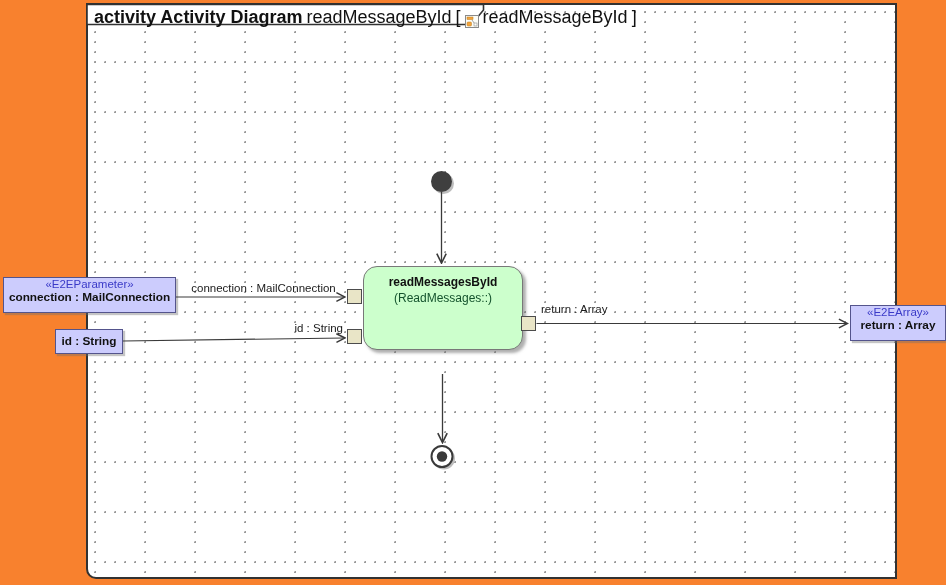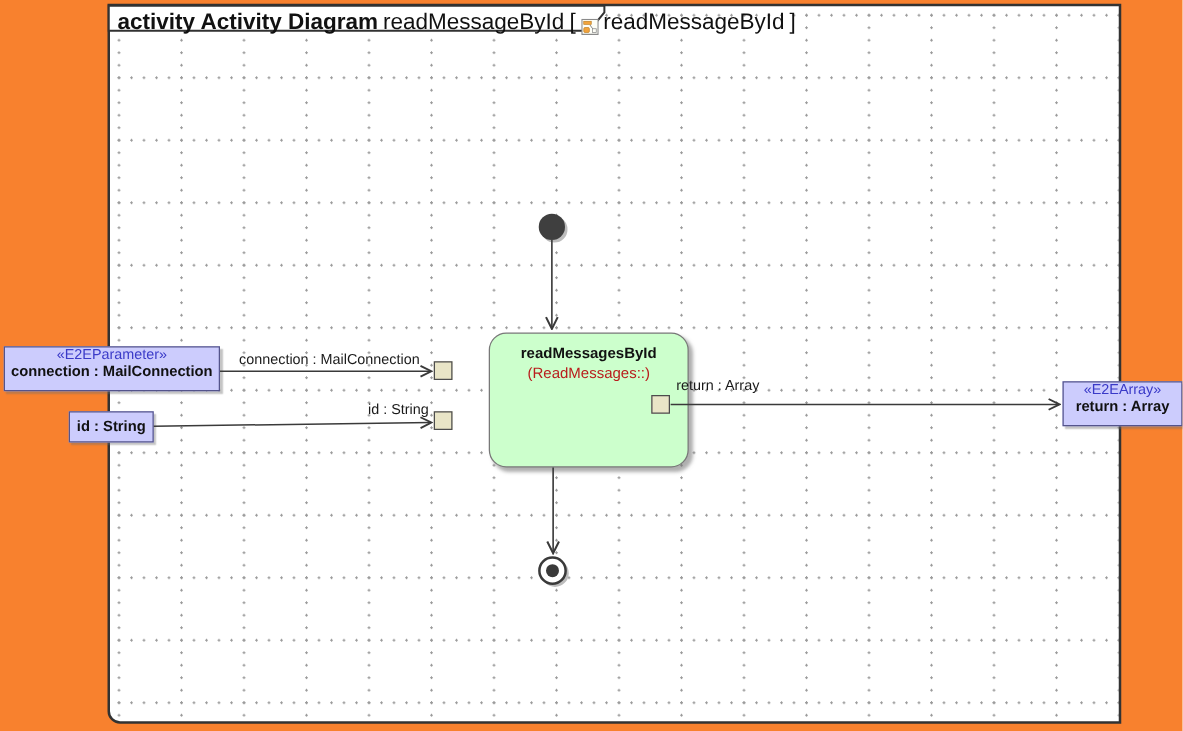--- a/index.html
+++ b/index.html
@@ -37,28 +37,28 @@
   
   .frame-tab-text{
     position:absolute;left:94px;top:7px;z-index:3;
     display:inline-flex;align-items:center;gap:4px;
     font-size:18px;white-space:nowrap;
   }
   .frame-tab-text .bold{font-weight:bold;}
   .tab-icon{display:inline-block;width:14px;height:13px;position:relative;top:1px;}
   
   .action-node{
-    position:absolute;left:363px;top:266px;width:160px;height:108px;
+    position:absolute;left:363px;top:266px;width:160px;height:84px;
     background:var(--action-fill);
     border:1.5px solid #787878;border-radius:14px;
     box-shadow:3px 3px 3px rgba(110,110,110,.55);
-    text-align:center;z-index:1;margin-left:28px;
+    text-align:center;z-index:1;
   }
   .action-node .title{margin-top:8px;font-size:12px;font-weight:bold;}
-  .action-node .subtitle{margin-top:2px;font-size:12px;color:#b91c1c;}
+  .action-node .subtitle{margin-top:2px;font-size:12px;color:#14532d;}
   
   .pbox{
     position:absolute;
     background:var(--parameter-fill);
     border:1.4px solid #54548c;
     box-shadow:2px 2px 1px rgba(110,110,110,.4);
     text-align:center;z-index:1;
   }
   .pbox .stereo{font-size:11.5px;color:var(--stereotype-text);margin-top:0;}
   .pbox .pname{font-size:11.8px;font-weight:bold;}

